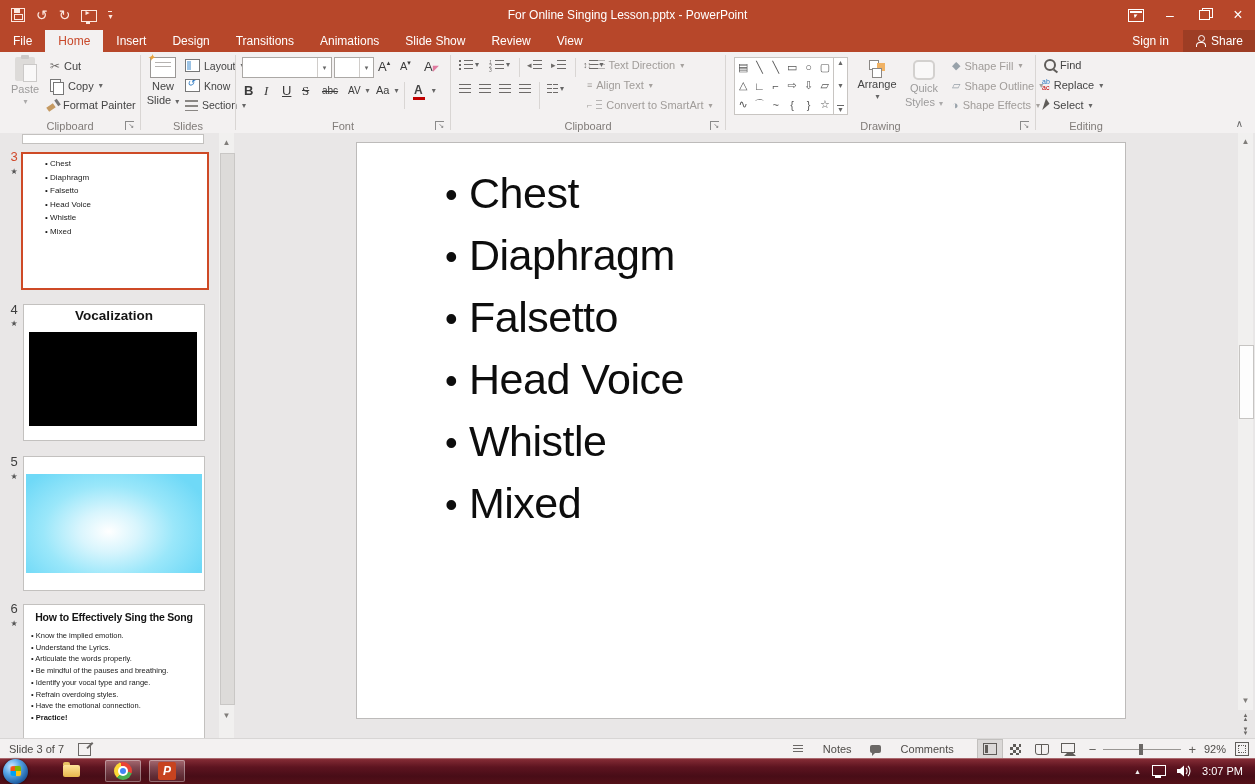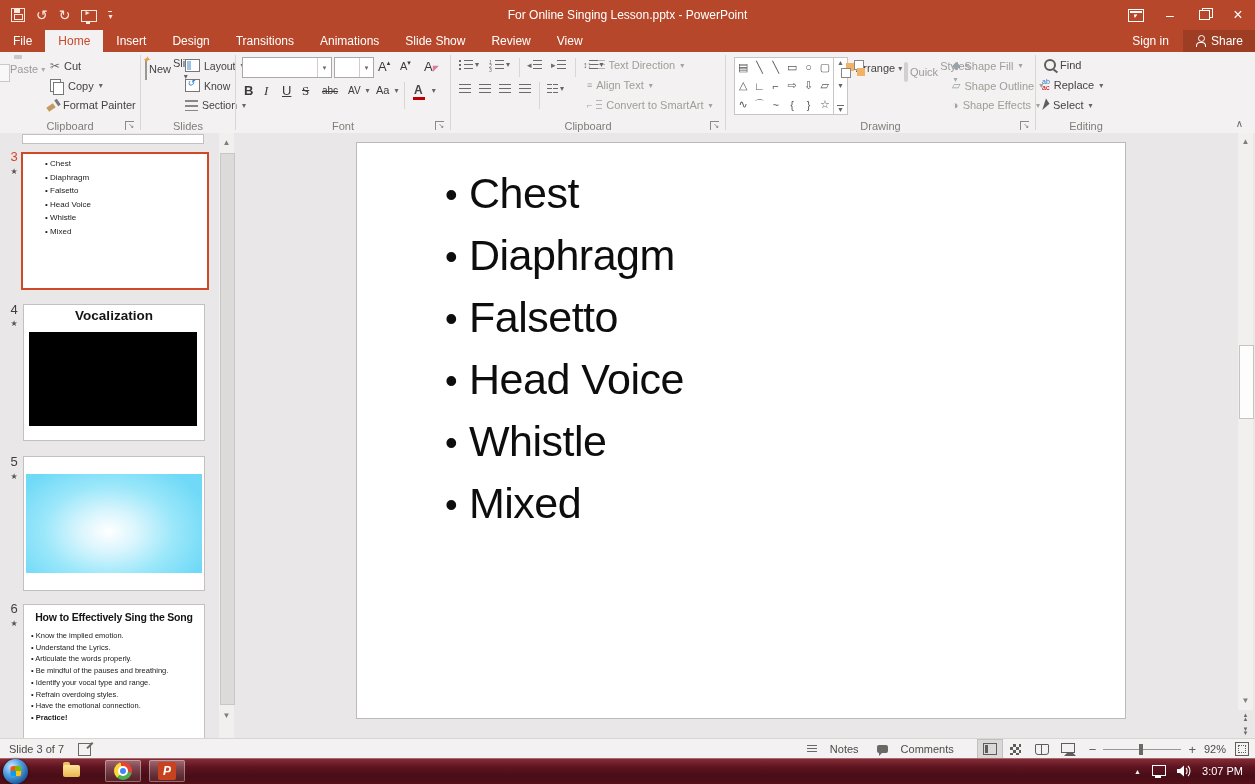--- a/index.html
+++ b/index.html
@@ -40,21 +40,21 @@
   .ic-person::before{content:"";position:absolute;top:0;left:3px;width:5px;height:5px;border-radius:50%;border:1px solid #fff;}
   .ic-person::after{content:"";position:absolute;bottom:0;left:1px;width:8px;height:4px;border:1px solid #fff;border-bottom:none;border-radius:4px 4px 0 0;}
 
   
   .ribbon{position:absolute;top:52px;left:0;right:0;height:81px;background:#f3f1f1;border-bottom:1px solid #d2cfce;font-size:11px;color:#444;}
   .rgroup{position:absolute;top:0;bottom:0;}
   .glabel{position:absolute;bottom:1px;left:0;right:0;text-align:center;font-size:11px;color:#807c79;}
   .vsep{position:absolute;top:3px;bottom:3px;width:1px;background:#d9d6d4;}
   .launcher{position:absolute;right:6px;bottom:3px;width:8px;height:8px;border-top:1px solid #8a8a8a;border-left:1px solid #8a8a8a;font-size:7px;line-height:7px;color:#777;text-align:right;}
   .rbtn{position:absolute;display:flex;align-items:center;gap:4px;white-space:nowrap;color:#444;}
-  .rbig{position:absolute;display:flex;flex-direction:row;align-items:center;gap:2px;text-align:center;}
+  .rbig{position:absolute;display:flex;flex-direction:column;align-items:center;gap:2px;text-align:center;}
   .gray{opacity:.5;}
   .dd{font-size:8px;color:#666;margin-left:1px;}
   .grayedtxt{color:#a09c99;}
 
   
   .ic-paste{width:20px;height:24px;background:#c9c6c3;border-radius:2px;position:relative;}
   .ic-paste::before{content:"";position:absolute;top:-2px;left:6px;width:8px;height:4px;background:#a5a2a0;border-radius:1px;}
   .ic-paste::after{content:"";position:absolute;right:-2px;bottom:-1px;width:12px;height:16px;background:#fff;border:1px solid #a5a2a0;}
   .ic-copy{width:9px;height:11px;border:1px solid #777;background:#fff;position:relative;}
   .ic-copy::after{content:"";position:absolute;left:2px;top:2px;width:9px;height:11px;border:1px solid #777;background:#fff;}
@@ -148,21 +148,21 @@
   .varrow{position:absolute;left:0;width:15px;height:15px;color:#807d7a;font-size:8px;text-align:center;line-height:15px;}
   .vthumb{position:absolute;left:1px;top:212px;width:13px;height:72px;background:#fdfdfd;border:1px solid #c6c4c2;}
   .dblchev{position:absolute;left:0;width:15px;font-size:6px;line-height:4px;text-align:center;color:#6b6866;}
 
   
   .statusbar{position:absolute;top:738px;left:0;right:0;height:20px;background:#f3f1f1;border-top:1px solid #d8d6d5;font-size:11px;color:#4e4b48;}
   .sb-left{position:absolute;left:9px;top:0;height:20px;display:flex;align-items:center;gap:14px;}
   .ic-pennote{width:11px;height:11px;border:1px solid #6b6866;position:relative;}
   .ic-pennote::after{content:"";position:absolute;right:-2px;top:-2px;width:8px;height:2px;background:#6b6866;transform:rotate(-45deg);transform-origin:right top;}
   .sb-right{position:absolute;right:6px;top:0;height:20px;display:flex;align-items:center;}
-  .sbitem{display:flex;align-items:center;gap:13px;padding:0 9px;height:20px;}
+  .sbitem{display:flex;align-items:center;gap:20px;padding:0 9px;height:20px;}
   .ic-notes{width:10px;height:9px;background:repeating-linear-gradient(#6b6866 0 1px,transparent 1px 3px);}
   .ic-comment{width:11px;height:8px;background:#6b6866;border-radius:2px;position:relative;}
   .ic-comment::after{content:"";position:absolute;left:2px;bottom:-3px;border-left:3px solid #6b6866;border-bottom:3px solid transparent;}
   .viewbtn{width:26px;height:20px;display:flex;align-items:center;justify-content:center;}
   .viewbtn.active{background:#dbd9d8;box-shadow:inset 0 0 0 1px #c2c0be;}
   .ic-vnormal{width:12px;height:10px;border:1px solid #5f5c59;position:relative;}
   .ic-vnormal::after{content:"";position:absolute;left:1px;top:1px;width:3px;bottom:1px;background:#5f5c59;}
   .ic-vgrid{width:11px;height:11px;background:conic-gradient(#5f5c59 0 25%,transparent 0 50%,#5f5c59 0 75%,transparent 0);background-size:6px 6px;background-repeat:repeat;}
   .ic-vread{width:12px;height:9px;border:1px solid #5f5c59;border-radius:1px 1px 3px 3px;position:relative;}
   .ic-vread::after{content:"";position:absolute;left:5px;top:0;bottom:0;width:1px;background:#5f5c59;}

